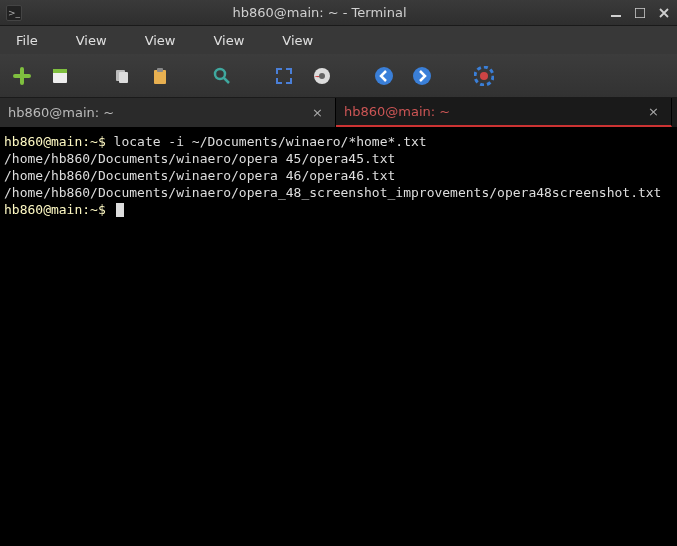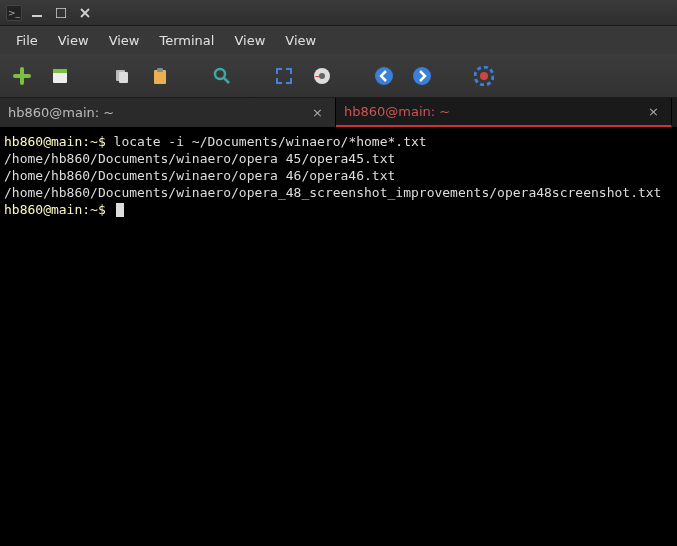--- a/index.html
+++ b/index.html
@@ -50,21 +50,21 @@
       align-items: center;
       justify-content: center;
       cursor: pointer;
     }
     .menubar {
       height: 28px;
       background: #383838;
       display: flex;
       align-items: center;
       padding: 0 6px;
-      gap: 0;
+      gap: 18px;
     }
     .menu-item {
       padding: 4px 10px;
       color: #e0e0e0;
       font-size: 13px;
       cursor: pointer;
       border-radius: 3px;
     }
     .toolbar {
       height: 44px;
@@ -140,20 +140,21 @@
       vertical-align: text-bottom;
       margin-left: 2px;
     }
     svg { display: block; }
   </style>
 </head>
 <body>
 
 <div class="titlebar">
   <div class="titlebar-icon">&gt;_</div>
+  <div class="titlebar-title">hb860@main: ~ - Terminal</div>
   <div class="titlebar-controls">
     <div class="tb-btn">
       <svg width="10" height="10" viewBox="0 0 10 10">
           <rect x="0" y="7" width="10" height="2" fill="#d0d0d0"></rect>
         </svg>
     </div>
     <div class="tb-btn">
       <svg width="10" height="10" viewBox="0 0 10 10">
           <rect x="0" y="0" width="10" height="10" fill="none" stroke="#d0d0d0" stroke-width="1.5"></rect>
         </svg>
@@ -163,21 +164,20 @@
           <path d="M1 1 L9 9 M9 1 L1 9" stroke="#d0d0d0" stroke-width="1.8"></path>
         </svg>
     </div>
   </div>
 </div>
 
 <div class="menubar">
   <div class="menu-item">File</div>
   <div class="menu-item">View</div>
   <div class="menu-item">View</div>
-  <div class="menu-item">Terminal</div>
   <div class="menu-item">View</div>
   <div class="menu-item">View</div>
 </div>
 
 <div class="toolbar">
   <div class="tool-btn">
     <svg width="20" height="20" viewBox="0 0 20 20">
         <path d="M10 3 V17 M3 10 H17" stroke="#7fbf3f" stroke-width="4" stroke-linecap="round"></path>
       </svg>
   </div>

